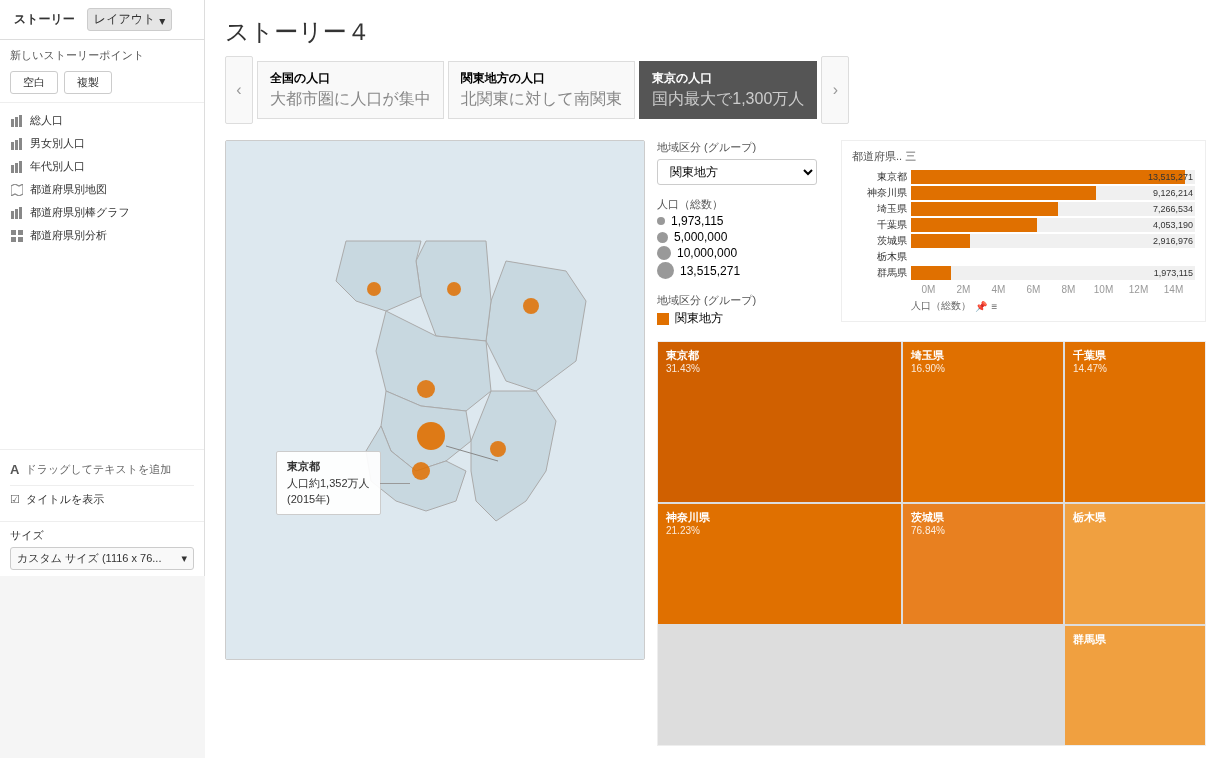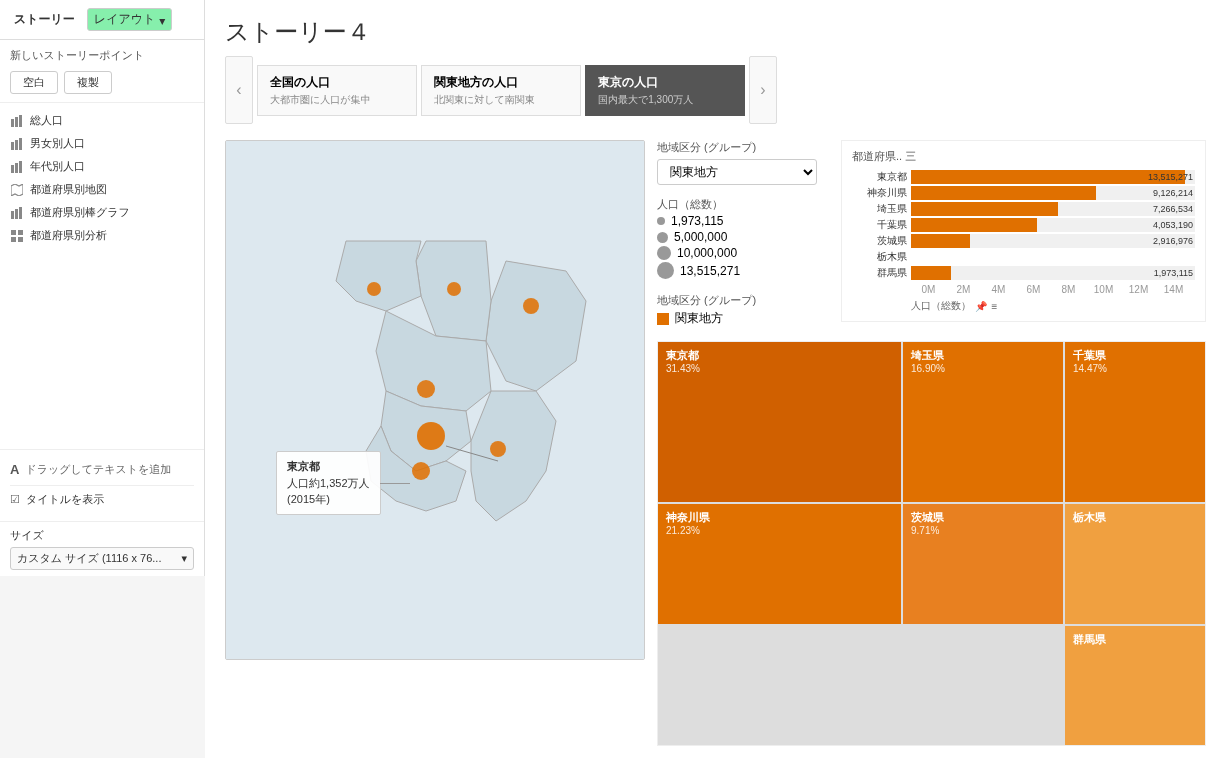--- a/index.html
+++ b/index.html
@@ -34,21 +34,21 @@
     .layout-select {
       display: flex;
       align-items: flex-end;
       gap: 4px;
       font-size: 12px;
       color: #333;
       cursor: pointer;
       border: 1px solid #ccc;
       border-radius: 3px;
       padding: 2px 6px;
-      background: #86efac;
+      background: #e5e5e5;
     }
     .sidebar-section-title {
       font-size: 11px;
       color: #555;
       padding: 8px 10px 4px;
     }
     .sidebar-buttons {
       display: flex;
       gap: 6px;
       padding: 4px 10px 8px;
@@ -171,21 +171,21 @@
       min-width: 160px;
       cursor: pointer;
       background: #f9f9f9;
     }
     .story-card.active {
       background: #555;
       color: #fff;
       border-color: #555;
     }
     .story-card-title { font-size: 12px; font-weight: bold; margin-bottom: 2px; }
-    .story-card-sub { font-size: 10px; color: #888; }
+    .story-card-sub { font-size: 16px; color: #888; }
     .story-card.active .story-card-sub { color: #ccc; }
 
     
     .dashboard {
       flex: 1;
       display: flex;
       gap: 12px;
       padding: 8px 20px 12px;
       overflow: hidden;
     }
@@ -670,21 +670,21 @@
           <div class="treemap-cell chiba" style="background:#e07000;">
             <span class="treemap-cell-label">千葉県</span>
             <span class="treemap-cell-pct">14.47%</span>
           </div>
           <div class="treemap-cell kanagawa" style="background:#e07000;">
             <span class="treemap-cell-label">神奈川県</span>
             <span class="treemap-cell-pct">21.23%</span>
           </div>
           <div class="treemap-cell ibaraki" style="background:#e88020;">
             <span class="treemap-cell-label">茨城県</span>
-            <span class="treemap-cell-pct">9.71%</span>
+            <span class="treemap-cell-pct">76.84%</span>
           </div>
           <div class="treemap-cell tochigi" style="background:#f0a040;">
             <span class="treemap-cell-label">栃木県</span>
             <span class="treemap-cell-pct"></span>
           </div>
 
           <div style="grid-row:3/4; grid-column:3/4; background:#f0a040; padding:6px 8px;">
             <span class="treemap-cell-label">群馬県</span>
           </div>
         </div>

